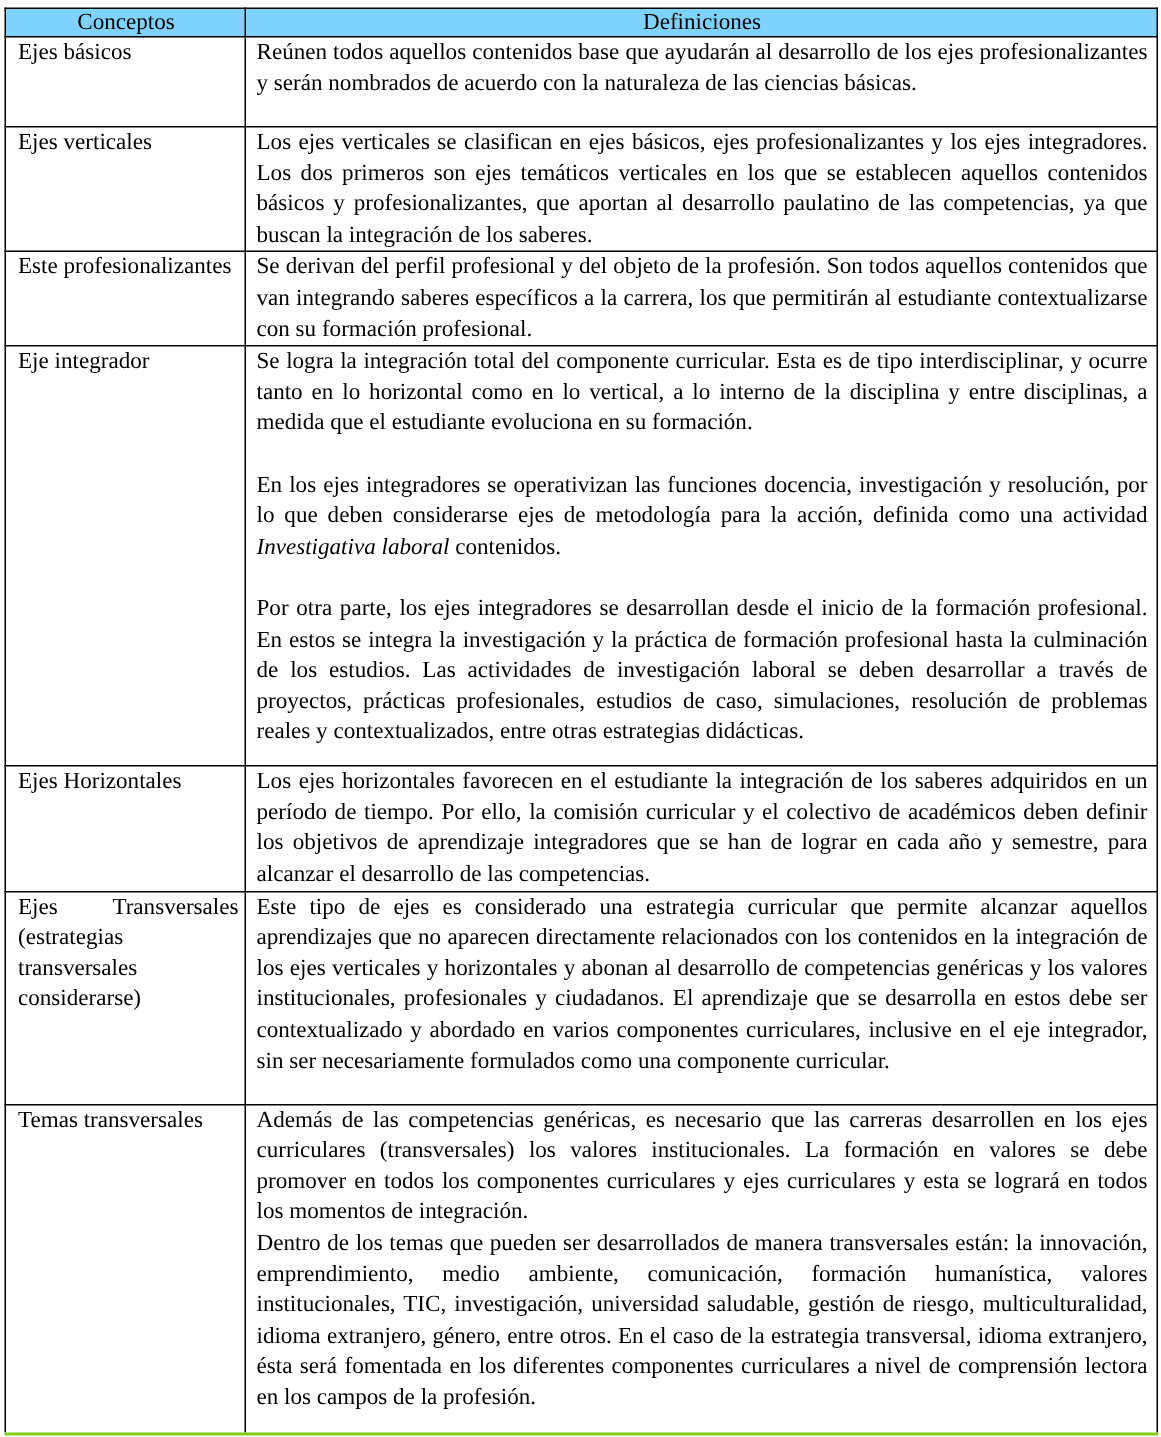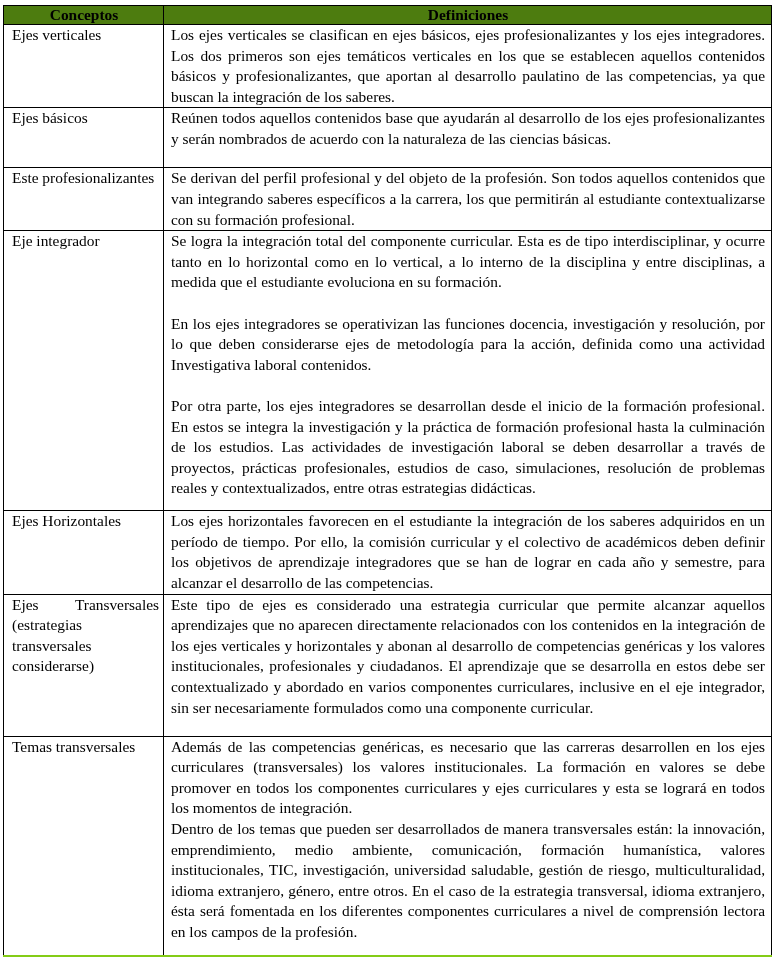--- a/index.html
+++ b/index.html
@@ -27,22 +27,22 @@
     }
     table.doc-table col.c1 { width: 160px; }
     table.doc-table col.c2 { width: 608px; }
     table.doc-table th,
     table.doc-table td {
       border: 1px solid #000000;
       vertical-align: top;
       padding: 0 6px 0 7px;
     }
     table.doc-table th {
-      background: #4d7c0f;
-      font-weight: bold;
+      background: #7dd3fc;
+      font-weight: normal;
       text-align: center;
       height: 18px;
       line-height: 18px;
       padding-top: 0;
       padding-bottom: 0;
     }
     table.doc-table td.concept {
       text-align: left;
       padding-left: 8px;
       padding-right: 4px;
@@ -55,50 +55,50 @@
       text-align: justify;
       padding-left: 7px;
       padding-right: 6px;
     }
     td.definition p {
       margin: 0;
     }
     td.definition p.gap {
       margin-top: 20.6px;
     }
-    .italic { }
+    .italic { font-style: italic; }
     tr.last td { border-bottom: 2px solid #84cc16; }
   </style>
 </head>
 <body>
 
 <table class="doc-table">
   <colgroup>
       <col class="c1">
       <col class="c2">
     </colgroup>
   <thead>
     <tr>
       <th>Conceptos</th>
       <th>Definiciones</th>
     </tr>
   </thead>
   <tbody>
 
+    <tr style="height:60px">
+      <td class="concept">Ejes básicos</td>
+      <td class="definition">
+        <p>Reúnen todos aquellos contenidos base que ayudarán al desarrollo de los ejes profesionalizantes y serán nombrados de acuerdo con la naturaleza de las ciencias básicas.</p>
+      </td>
+    </tr>
+
     <tr style="height:83px">
       <td class="concept">Ejes verticales</td>
       <td class="definition">
         <p>Los ejes verticales se clasifican en ejes básicos, ejes profesionalizantes y los ejes integradores. Los dos primeros son ejes temáticos verticales en los que se establecen aquellos contenidos básicos y profesionalizantes, que aportan al desarrollo paulatino de las competencias, ya que buscan la integración de los saberes.</p>
-      </td>
-    </tr>
-
-    <tr style="height:60px">
-      <td class="concept">Ejes básicos</td>
-      <td class="definition">
-        <p>Reúnen todos aquellos contenidos base que ayudarán al desarrollo de los ejes profesionalizantes y serán nombrados de acuerdo con la naturaleza de las ciencias básicas.</p>
       </td>
     </tr>
 
     <tr style="height:61px">
       <td class="concept">Este profesionalizantes</td>
       <td class="definition">
         <p>Se derivan del perfil profesional y del objeto de la profesión. Son todos aquellos contenidos que van integrando saberes específicos a la carrera, los que permitirán al estudiante contextualizarse con su formación profesional.</p>
       </td>
     </tr>
 

